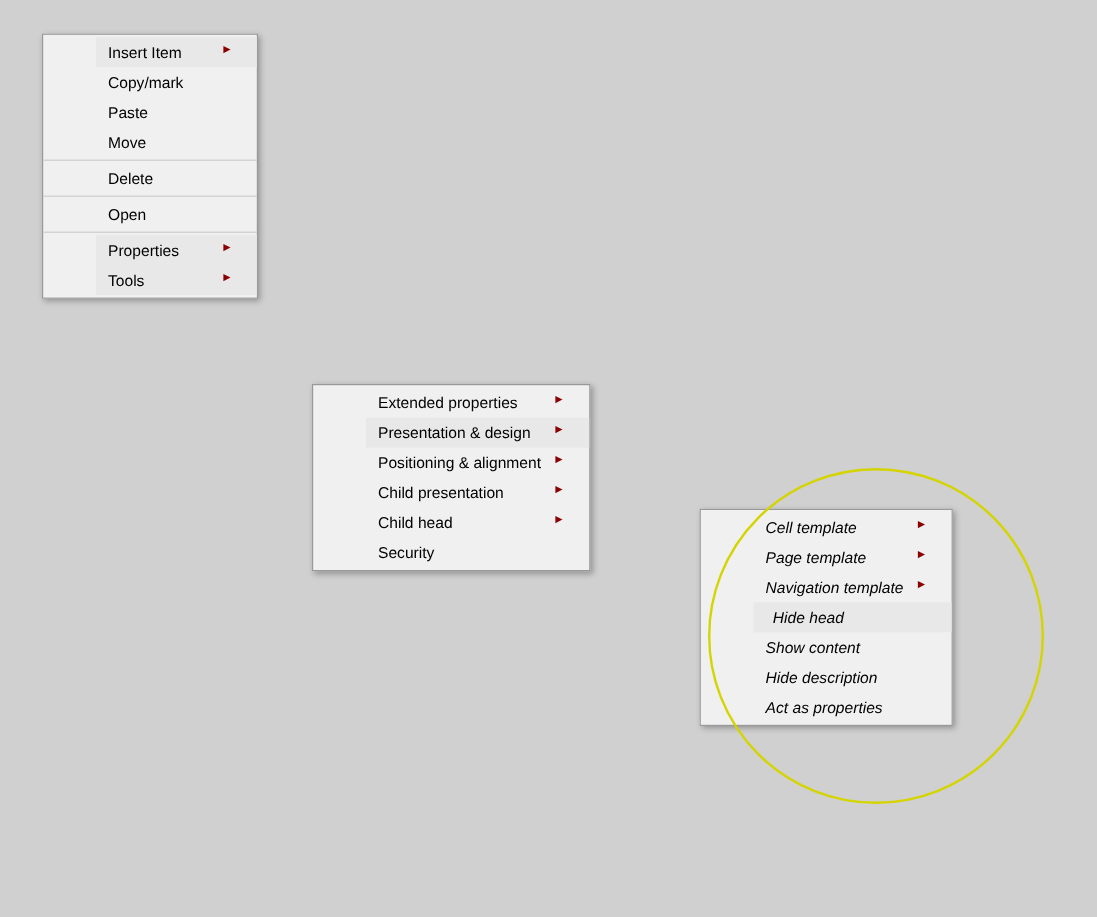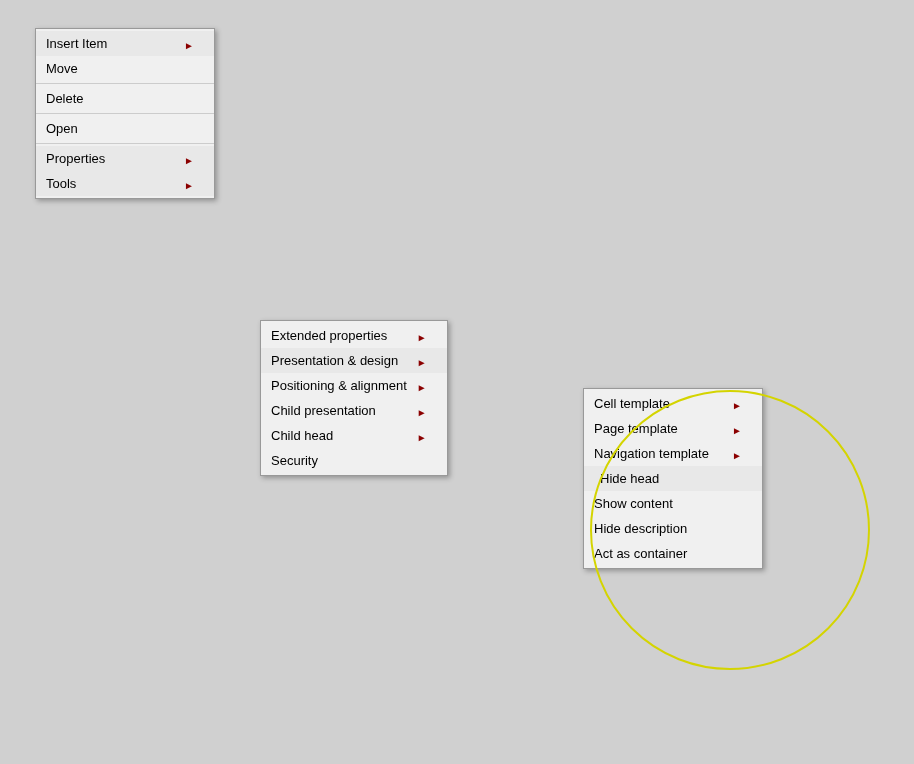--- a/index.html
+++ b/index.html
@@ -22,26 +22,27 @@
       position: absolute;
       background: #f0f0f0;
       border: 1px solid #999;
       box-shadow: 2px 2px 5px rgba(0,0,0,0.3);
       min-width: 180px;
       padding: 2px 0;
     }
 
     .menu-item {
       display: flex;
-      align-items: flex-end;
+      align-items: flex-start;
       justify-content: space-between;
       padding: 5px 20px 5px 10px;
       cursor: pointer;
       white-space: nowrap;
       color: #000;
+      margin-left: 44px;
     }
 
     .menu-item:hover, .menu-item.active {
       background: #e8e8e8;
     }
 
     .menu-item.highlighted {
       background: #e8e8e8;
       padding-left: 16px;
     }
@@ -66,41 +67,48 @@
 
     
     #menu-level2 {
       left: 260px;
       top: 320px;
     }
 
     
     #menu-level3 {
       left: 583px;
-      top: 388px;
+      top: 424px;
+      font-style: italic;
     }
 
     .circle-highlight {
       position: absolute;
       width: 280px;
       height: 280px;
       border: 2px solid #d4d400;
       border-radius: 50%;
       left: 590px;
       top: 390px;
       pointer-events: none;
     }
   </style>
 </head>
 <body>
 
 <div class="menu" id="menu-level1">
   <div class="menu-item active">
     <span>Insert Item</span>
     <span class="arrow-right">►</span>
+  </div>
+  <div class="menu-item">
+    <span>Copy/mark</span>
+  </div>
+  <div class="menu-item">
+    <span>Paste</span>
   </div>
   <div class="menu-item">
     <span>Move</span>
   </div>
   <div class="menu-separator"></div>
   <div class="menu-item">
     <span>Delete</span>
   </div>
   <div class="menu-separator"></div>
   <div class="menu-item">
@@ -159,17 +167,17 @@
   <div class="menu-item highlighted">
     <span>Hide head</span>
   </div>
   <div class="menu-item">
     <span>Show content</span>
   </div>
   <div class="menu-item">
     <span>Hide description</span>
   </div>
   <div class="menu-item">
-    <span>Act as container</span>
+    <span>Act as properties</span>
   </div>
 </div>
 
 <div class="circle-highlight"></div>
 
 </body></html>

